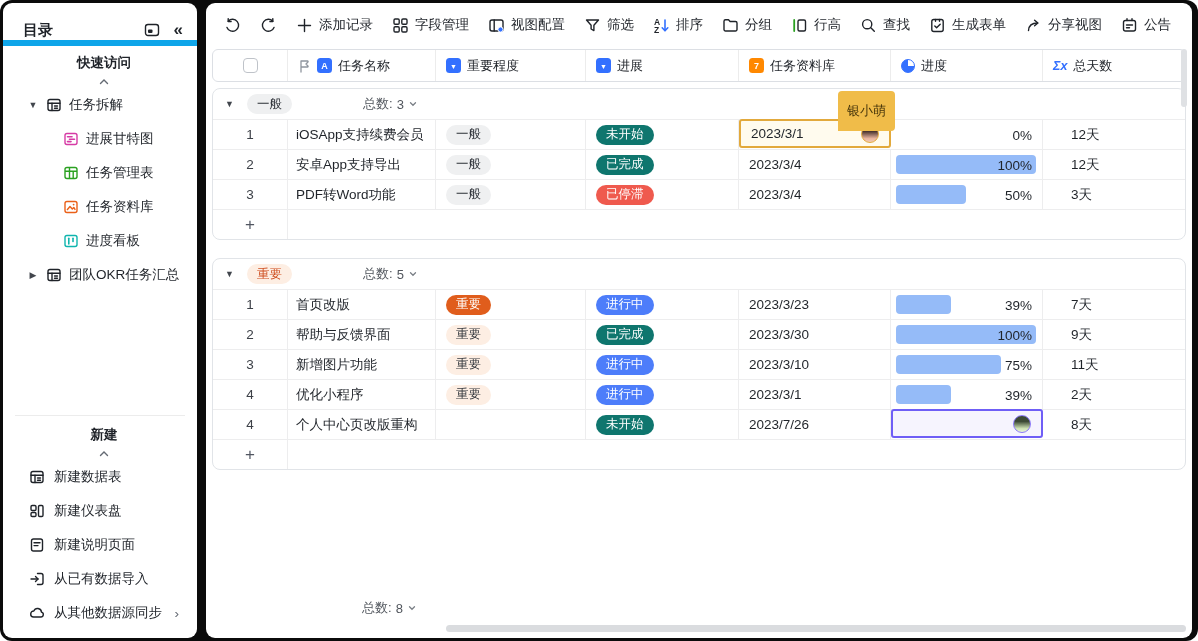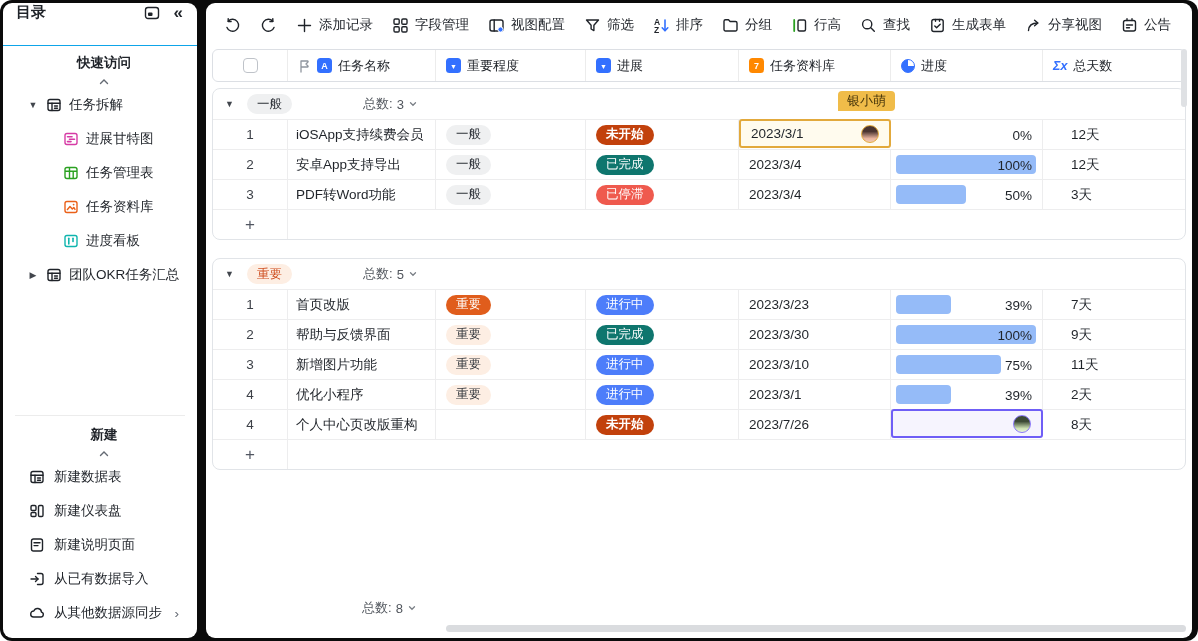--- a/index.html
+++ b/index.html
@@ -2,21 +2,21 @@
 <html><head>
 <meta charset="utf-8">
 <style>
   * { margin:0; padding:0; box-sizing:border-box; }
   html,body { width:1198px; height:641px; background:#fff; }
   body { font-family:"Liberation Sans","DejaVu Sans",sans-serif; color:#1f2329; }
   .frame { position:relative; width:1198px; height:641px; background:#0b0b0b; border-radius:12px; overflow:hidden; }
 
   
   .sidebar { position:absolute; left:3px; top:3px; width:194px; height:635px; background:#fff; border-radius:9px; overflow:hidden; }
-  .sb-head { height:43px; display:flex; align-items:flex-start; padding:0 14px 0 13px; border-bottom:1px solid #0ea5e9; }
+  .sb-head { height:43px; display:flex; align-items:flex-end; padding:0 14px 0 20px; border-bottom:6px solid #0ea5e9; }
   .sb-title { font-size:15px; font-weight:bold; flex:1; }
   .sb-head-icons { display:flex; align-items:center; gap:14px; color:#1f2329; }
   .sb-section { display:flex; align-items:center; padding:0 16px 0 24px; height:34px; margin-top:8px;flex-direction:column; }
   .sb-section .label { font-size:13.5px; font-weight:bold; flex:1; }
   .tree-item { display:flex; align-items:center; height:34px; padding-left:24px; gap:7px; font-size:13.5px; cursor:pointer; }
   .tree-item .caret { width:12px; font-size:9px; color:#42464d; text-align:center; }
   .tree-item.child { padding-left:60px; }
   .sb-divider { height:1px; background:#ececec; margin:10px 12px; }
   .sb-bottom { position:absolute; left:0; right:0; top:402px; }
   .sb-item { display:flex; align-items:center; height:34px; padding-left:26px; gap:9px; font-size:13.5px; cursor:pointer; }
@@ -52,36 +52,36 @@
   .c-num { justify-content:center; color:#3c4047; font-size:13px; }
   .c-task { padding-left:8px !important; }
   .c-days { padding-left:28px !important; }
   .plus-row { display:flex; height:30px; border-top:1px solid #ededee; }
   .plus-cell { width:75px; border-right:1px solid #ededee; display:flex; align-items:center; justify-content:center; color:#515661; font-size:17px; cursor:pointer; }
 
   .pill { display:inline-flex; align-items:center; height:20px; padding:0 10px; border-radius:10px; font-size:12.5px; white-space:nowrap; }
   .pill-gray   { background:#eff0f1; color:#2b2f36; }
   .pill-peach  { background:#fdeee3; color:#33373d; }
   .pill-peach-grp { background:#fdeee3; color:#cf4e1f; }
-  .pill-solid-gray   { background:#c2410c; color:#fff;font-weight:bold; }
+  .pill-solid-gray   { background:#0f766e; color:#fff; }
   .pill-solid-green  { background:#0f766e; color:#fff; }
   .pill-solid-red    { background:#ef5a4e; color:#fff; }
   .pill-solid-blue   { background:#4d7dfa; color:#fff; }
   .pill-solid-orange { background:#e05d1c; color:#fff; }
 
   .c-prog { position:relative; }
   .track { position:absolute; left:5px; right:6px; top:5px; bottom:5px; }
   .bar { height:100%; background:#95bbf8; border-radius:4px; }
   .pct { position:absolute; right:10px; top:50%; transform:translateY(-50%); font-size:13.5px; color:#1f2329; }
 
   .cell-sel-amber { border:2px solid #e2a93c !important; border-radius:3px; background:#fffbee; margin:-1px 0; z-index:2; justify-content:space-between !important; }
   .cell-sel-purple { border:2px solid #6f5ef6 !important; border-radius:3px; background:#f6f4fe; margin:-1px 0; z-index:2; justify-content:flex-end !important; }
   .avatar { width:18px; height:18px; border-radius:50%; border:1.5px solid #e2a93c; background:linear-gradient(180deg,#4a3430 34%,#e8b39e 78%,#f3cdb8); }
   .avatar.purple { border-color:#8a79f7; background:linear-gradient(180deg,#3c4a34 34%,#cfe3b4 78%,#e9f3d8); }
-  .collab-tag { position:absolute; top:88px; left:632px; z-index:5; background:#f0bc49; color:#46350a; font-size:13px; padding:1px 9px; border-radius:4px 4px 4px 0; }
+  .collab-tag { position:absolute; top:88px; left:632px; z-index:5; background:#f0bc49; color:#46350a; font-size:13px; padding:11px 9px; border-radius:4px 4px 4px 0; }
 
   .table-footer { position:absolute; left:156px; top:596px; display:flex; align-items:center; gap:4px; font-size:13px; color:#51565d; cursor:pointer; }
   .vscroll { position:absolute; right:5px; top:46px; width:6px; height:58px; background:#dfe1e4; border-radius:3px; }
   .hscroll { position:absolute; left:240px; bottom:6px; width:740px; height:7px; background:#dadcdf; border-radius:4px; }
 
   svg { display:block; }
   .stroke { fill:none; stroke:#1f2329; stroke-width:1.4; stroke-linecap:round; stroke-linejoin:round; }
 </style>
 </head>
 <body>

